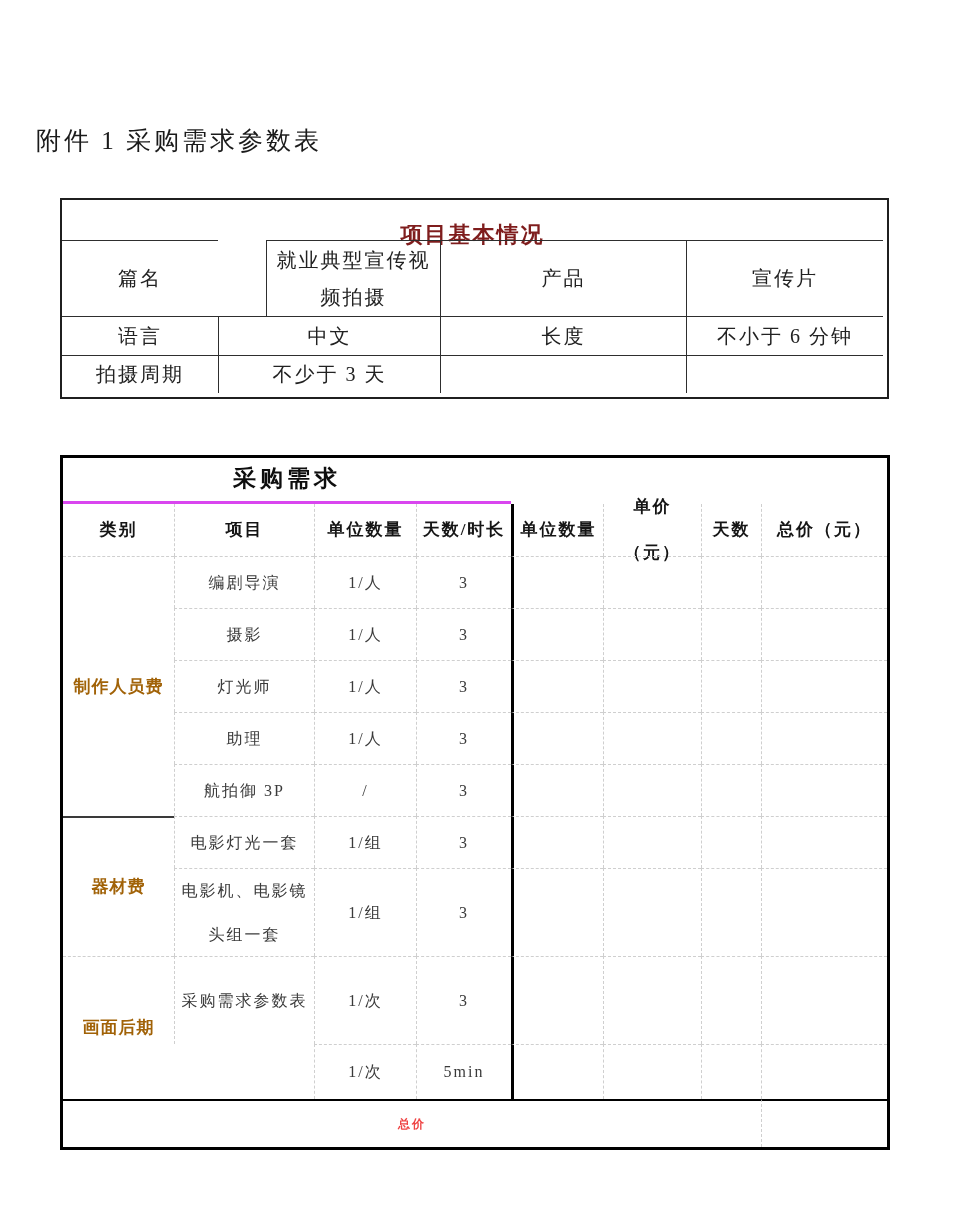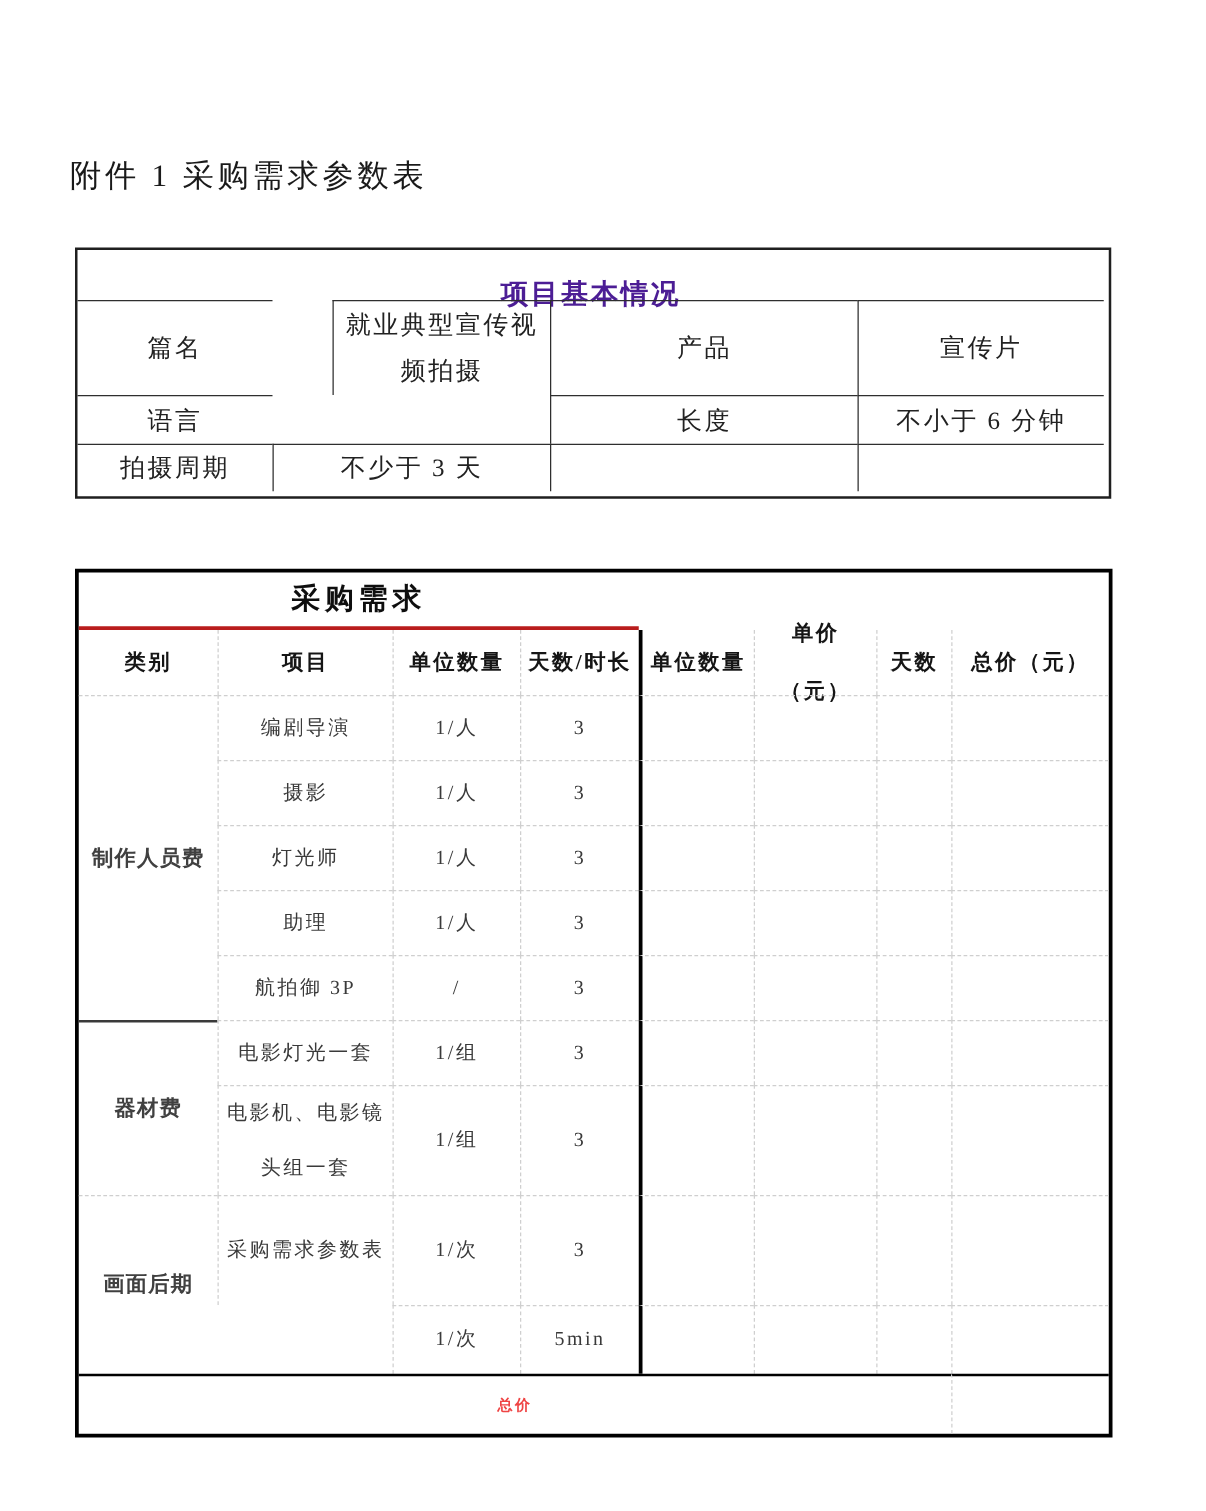--- a/index.html
+++ b/index.html
@@ -2,52 +2,52 @@
 <html><head>
 <meta charset="utf-8">
 <style>
   html,body{margin:0;padding:0;background:#ffffff;}
   #page{
     position:relative;width:965px;height:1209px;background:#ffffff;
     font-family:"Liberation Serif","DejaVu Serif",serif;color:#1d1d1d;overflow:hidden;
   }
   
   #doc-title{
-    position:absolute;left:56px;top:124px;font-size:25px;letter-spacing:3px;color:#1a1a1a;
+    position:absolute;left:36px;top:124px;font-size:25px;letter-spacing:3px;color:#1a1a1a;
   }
   
   #table1{
     position:absolute;left:60px;top:198px;width:829px;height:201px;
     box-sizing:border-box;border:2px solid #1f1f1f;
     display:grid;grid-template-columns:156px 222px 246px 197px;grid-template-rows:40px 76px 39px 38px;
   }
   .t1-cell{
     box-sizing:border-box;display:flex;align-items:center;justify-content:center;
     text-align:center;font-size:20px;letter-spacing:2px;color:#222;
   }
   .t1-cell.bl{border-left:1.5px solid #2e2e2e;}
   .t1-cell.bt{border-top:1.5px solid #2e2e2e;}
-  .t1-head{font-weight:bold;font-size:22px;letter-spacing:2px;color:#4c1d95;margin-top:29px;}
+  .t1-head{font-weight:bold;font-size:22px;letter-spacing:2px;color:#7f1d1d;margin-top:29px;}
   .t1-wrap{line-height:1.85;padding:0 8px;}
   
   #table2{
     position:absolute;left:60px;top:455px;width:830px;height:695px;
     box-sizing:border-box;border:3px solid #000;
     display:grid;
     grid-template-columns:111px 140px 102px 95px 92px 98px 60px 126px;
     grid-template-rows:46px 52px 52px 52px 52px 52px 52px 52px 88px 88px 55px 48px;
   }
   .t2-cell{
     box-sizing:border-box;display:flex;align-items:center;justify-content:center;
     text-align:center;font-size:16px;letter-spacing:2px;color:#3a3a3a;line-height:2.7;
     padding:0 4px;
   }
-  .t2-bighead{font-size:23px;font-weight:bold;letter-spacing:4px;color:#0e0e0e;border-bottom:3px solid #b91c1c;}
+  .t2-bighead{font-size:23px;font-weight:bold;letter-spacing:4px;color:#0e0e0e;border-bottom:3px solid #d946ef;}
   .t2-colhead{font-size:17px;font-weight:bold;letter-spacing:2px;color:#151515;padding:0 2px;}
-  .t2-cat{font-size:17px;font-weight:bold;letter-spacing:1px;color:#404040;}
+  .t2-cat{font-size:17px;font-weight:bold;letter-spacing:1px;color:#a16207;}
   .dl{border-left:1px dashed #cfcfcf;}           
   .dt{border-top:1px dashed #cfcfcf;}            
   .thickl{border-left:3px solid #000;}           
   .dotl{border-left:1px dotted #c9c9c9;}         
   .sepsolid{border-top:2px solid #3a3a3a;}       
   .totalt{border-top:2.5px solid #000;}          
   .t2-total{font-size:12px;font-weight:bold;letter-spacing:2px;color:#ef4444;}
 </style>
 </head>
 <body>
@@ -58,20 +58,21 @@
 
   <div id="table1">
     <div class="t1-cell t1-head" style="grid-column:1/5;grid-row:1;">项目基本情况</div>
 
     <div class="t1-cell bt" style="grid-column:1;grid-row:2;">篇名</div>
     <div class="t1-cell bt bl t1-wrap" style="grid-column:2;grid-row:2;margin-left:48px;">就业典型宣传视频拍摄</div>
     <div class="t1-cell bt bl" style="grid-column:3;grid-row:2;">产品</div>
     <div class="t1-cell bt bl" style="grid-column:4;grid-row:2;">宣传片</div>
 
     <div class="t1-cell bt" style="grid-column:1;grid-row:3;font-family:Liberation Serif, serif;">语言</div>
+    <div class="t1-cell bt bl" style="grid-column:2;grid-row:3;">中文</div>
     <div class="t1-cell bt bl" style="grid-column:3;grid-row:3;">长度</div>
     <div class="t1-cell bt bl" style="grid-column:4;grid-row:3;">不小于 6 分钟</div>
 
     <div class="t1-cell bt" style="grid-column:1;grid-row:4;">拍摄周期</div>
     <div class="t1-cell bt bl" style="grid-column:2;grid-row:4;">不少于 3 天</div>
     <div class="t1-cell bt bl" style="grid-column:3;grid-row:4;"></div>
     <div class="t1-cell bt bl" style="grid-column:4;grid-row:4;"></div>
   </div>
 
   <div id="table2">

